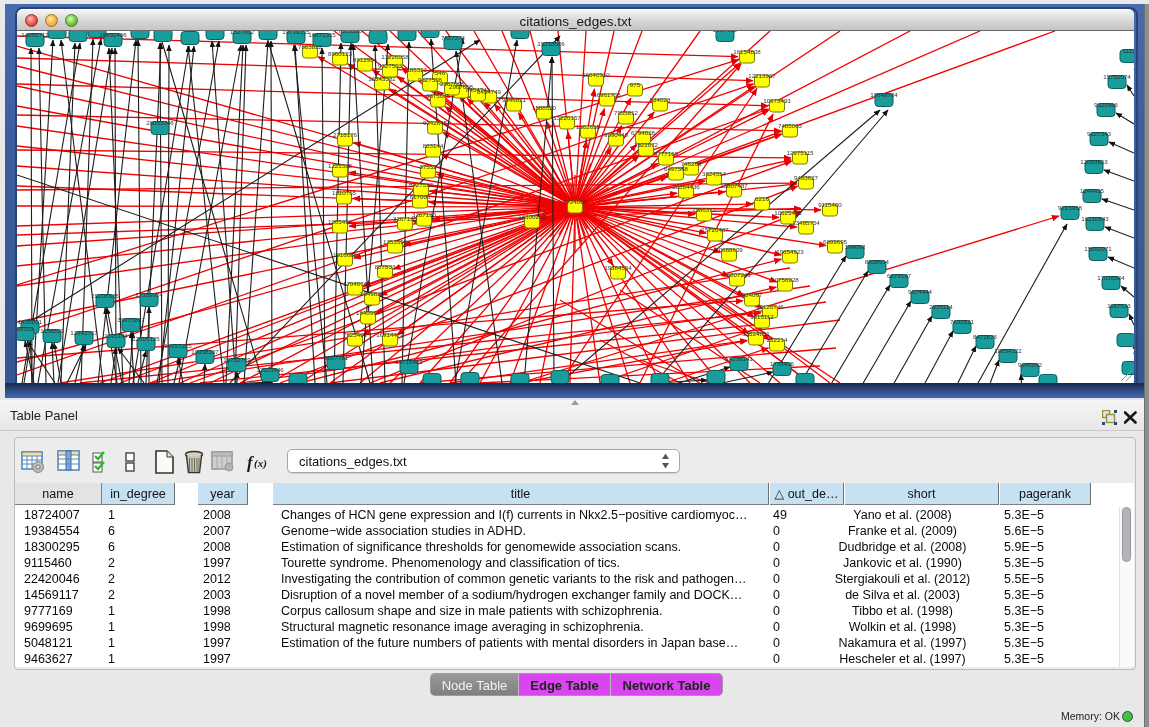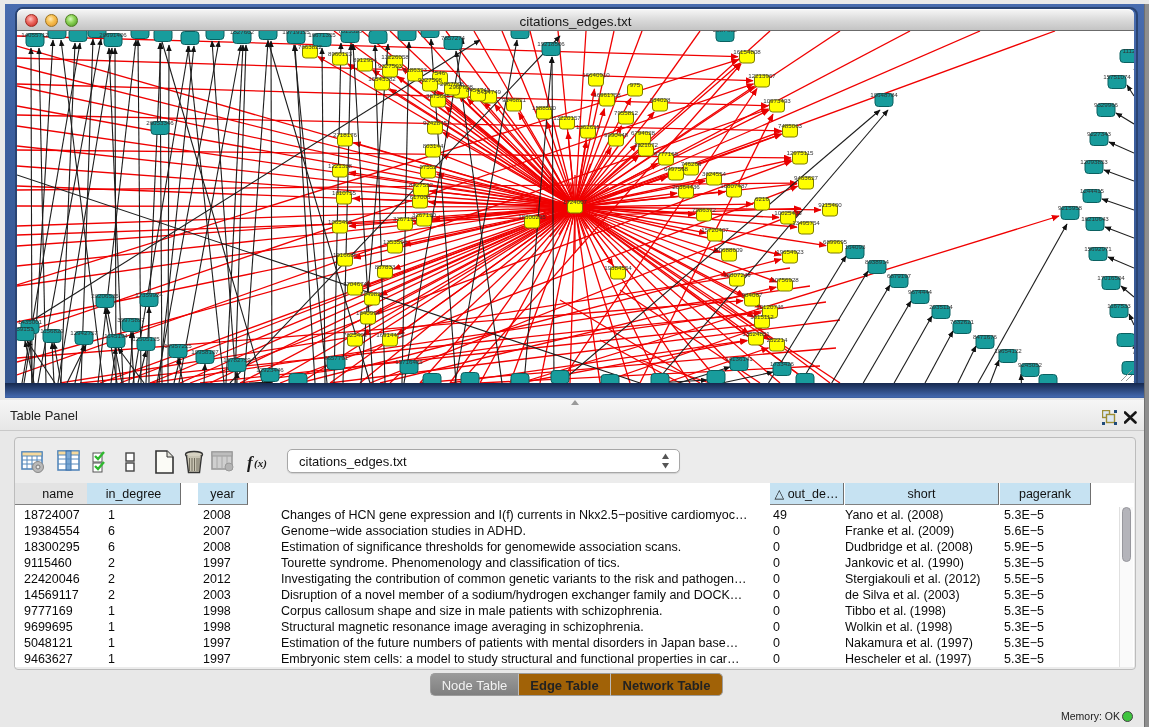--- a/index.html
+++ b/index.html
@@ -30,25 +30,25 @@
 #dropdown .dtxt{position:absolute;left:11px;top:4px;font-size:13px;color:#111;}
 #table{position:absolute;left:15px;top:483px;width:1119px;height:184px;background:#fff;overflow:hidden;}
 #thead{position:absolute;left:0;top:0;width:1119px;height:23px;font-size:12.5px;color:#111;}
 #thead .hc{position:absolute;top:0;height:22px;background:#c6e2f2;border-right:1px solid #6f6f6f;
  border-bottom:1px solid #808080;text-align:center;line-height:22px;}
 #tbody{position:absolute;left:0;top:24px;font-size:12.5px;color:#0a0a0a;width:1119px;}
 .tr{position:relative;height:16px;line-height:16px;white-space:nowrap;}
 .tr div{position:absolute;top:0;overflow:hidden;}
 .c0{left:9px;width:90px}.c1{left:93px;width:90px}.c2{left:188px;width:70px}
 .c3{left:266px;width:492px}.c4{left:758px;width:70px}
-.c5{left:830px;width:155px;text-align:left}.c6{left:989px;width:100px}
+.c5{left:810px;width:155px;text-align:center}.c6{left:989px;width:100px}
 #vscroll{position:absolute;right:1px;top:24px;width:14px;height:160px;background:#fafafa;border-left:1px solid #e0e0e0;}
 #vthumb{position:absolute;right:3px;top:24px;width:9px;height:55px;border-radius:5px;background:#b4b4ba;border:1px solid #97979d;}
 #tabs{position:absolute;left:430px;top:673px;height:23px;font-size:13px;font-weight:bold;}
-.tab{position:absolute;top:0;height:23px;line-height:23px;text-align:center;background:#a16207;color:#222;
+.tab{position:absolute;top:0;height:23px;line-height:23px;text-align:center;background:#d946ef;color:#222;
  border-top:1px solid #9b9b9b;border-bottom:1px solid #9b9b9b;}
 #tab1{left:0;width:88px;border-left:1px solid #9b9b9b;border-radius:5px 0 0 5px;
  background:linear-gradient(#9a9a9a,#7f7f7f);color:#f2f2f2;font-weight:normal;}
 #tab2{left:88px;width:92px;border-left:1px solid #bbb;}
 #tab3{left:180px;width:113px;border-left:1px solid #bbb;border-right:1px solid #9b9b9b;border-radius:0 5px 5px 0;}
 #memory{position:absolute;left:1061px;top:710px;font-size:10.5px;color:#222;}
 #memdot{position:absolute;left:1122px;top:711px;width:11px;height:11px;border-radius:50%;
  background:#3ec43e;border:1px solid #444;}
 #rstrip{position:absolute;left:1144px;top:4px;width:5px;height:723px;background:#8e8e8e;border-left:1px solid #707070;}
 </style></head><body>
@@ -742,22 +742,23 @@
 <div id="dropdown">
     <div class="dtxt">citations_edges.txt</div>
     <svg class="spin2" width="9" height="16" viewBox="0 0 9 16" style="position:absolute;right:9px;top:3px">
       <path d="M4.5 0.5 L8 6 L1 6 Z" fill="#555"></path>
       <path d="M4.5 15.5 L8 10 L1 10 Z" fill="#555"></path>
     </svg>
   </div>
 <div id="table">
  <div id="thead">
   <div class="hc" style="left:0;width:87px;background:#e3e3e3;border-right:1px solid #0ea5e9">name</div>
-  <div class="hc" style="left:72px;width:94px">in_degree</div>
+  <div class="hc" style="left:87px;width:73px">in_degree</div>
   <div class="hc" style="left:183px;width:50px">year</div>
+  <div class="hc" style="left:258px;width:496px">title</div>
   <div class="hc" style="left:755px;width:74px">△ out_de…</div>
   <div class="hc" style="left:830px;width:154px">short</div>
   <div class="hc" style="left:985px;width:91px">pagerank</div>
  </div>
  <div id="tbody">
       <div class="tr">
         <div class="c0">18724007</div>
         <div class="c1">1</div>
         <div class="c2">2008</div>
         <div class="c3">Changes of HCN gene expression and I(f) currents in Nkx2.5−positive cardiomyoc…</div>
@@ -834,21 +835,20 @@
         <div class="c2">1997</div>
         <div class="c3">Estimation of the future numbers of patients with mental disorders in Japan base…</div>
         <div class="c4">0</div>
         <div class="c5">Nakamura et al. (1997)</div>
         <div class="c6">5.3E−5</div>
       </div>
       <div class="tr">
         <div class="c0">9463627</div>
         <div class="c1">1</div>
         <div class="c2">1997</div>
-        <div class="c3">Embryonic stem cells: a model to study structural and functional properties in car…</div>
         <div class="c4">0</div>
         <div class="c5">Hescheler et al. (1997)</div>
         <div class="c6">5.3E−5</div>
       </div>
     </div>
  <div id="vscroll"></div>
     <div id="vthumb"></div>
 </div>
 <div id="tabs">
  <div class="tab" id="tab1">Node Table</div>

